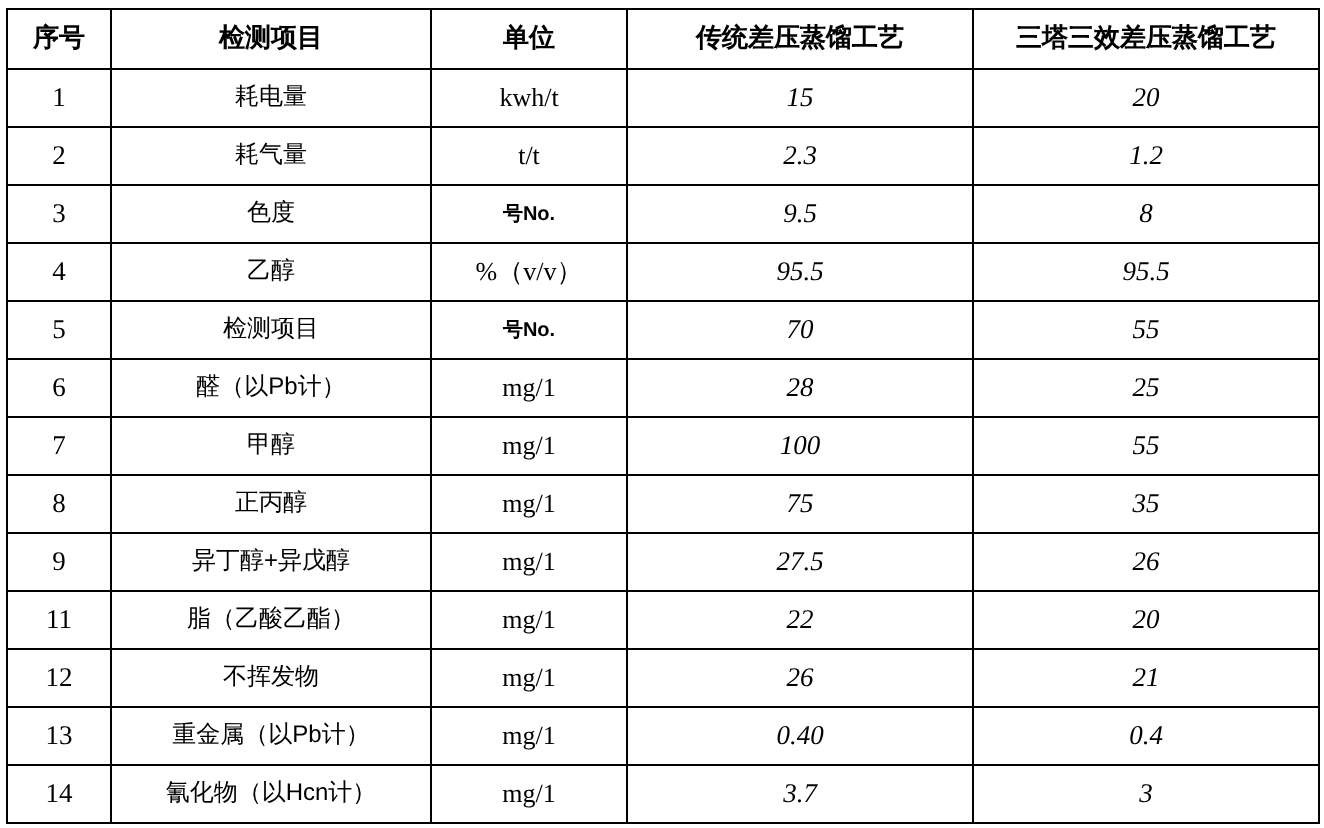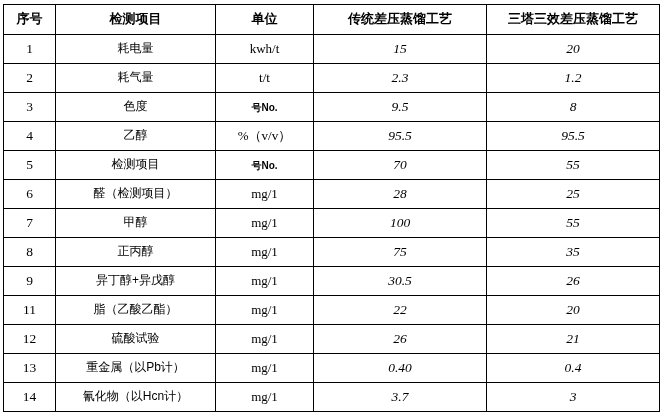--- a/index.html
+++ b/index.html
@@ -123,21 +123,21 @@
         </tr>
         <tr>
           <td class="cell-idx">5</td>
           <td class="cell-item">检测项目</td>
           <td class="cell-unit cjk">号No.</td>
           <td class="cell-val">70</td>
           <td class="cell-val">55</td>
         </tr>
         <tr>
           <td class="cell-idx">6</td>
-          <td class="cell-item">醛（检测项目）</td>
+          <td class="cell-item">醛（以Pb计）</td>
           <td class="cell-unit">mg/1</td>
           <td class="cell-val">28</td>
           <td class="cell-val">25</td>
         </tr>
         <tr>
           <td class="cell-idx">7</td>
           <td class="cell-item">甲醇</td>
           <td class="cell-unit">mg/1</td>
           <td class="cell-val">100</td>
           <td class="cell-val">55</td>
@@ -146,33 +146,33 @@
           <td class="cell-idx">8</td>
           <td class="cell-item">正丙醇</td>
           <td class="cell-unit">mg/1</td>
           <td class="cell-val">75</td>
           <td class="cell-val">35</td>
         </tr>
         <tr>
           <td class="cell-idx">9</td>
           <td class="cell-item">异丁醇+异戊醇</td>
           <td class="cell-unit">mg/1</td>
-          <td class="cell-val">30.5</td>
+          <td class="cell-val">27.5</td>
           <td class="cell-val">26</td>
         </tr>
         <tr>
           <td class="cell-idx">11</td>
           <td class="cell-item">脂（乙酸乙酯）</td>
           <td class="cell-unit">mg/1</td>
           <td class="cell-val">22</td>
           <td class="cell-val">20</td>
         </tr>
         <tr>
           <td class="cell-idx">12</td>
-          <td class="cell-item">硫酸试验</td>
+          <td class="cell-item">不挥发物</td>
           <td class="cell-unit">mg/1</td>
           <td class="cell-val">26</td>
           <td class="cell-val">21</td>
         </tr>
         <tr>
           <td class="cell-idx">13</td>
           <td class="cell-item">重金属（以Pb计）</td>
           <td class="cell-unit">mg/1</td>
           <td class="cell-val">0.40</td>
           <td class="cell-val">0.4</td>

